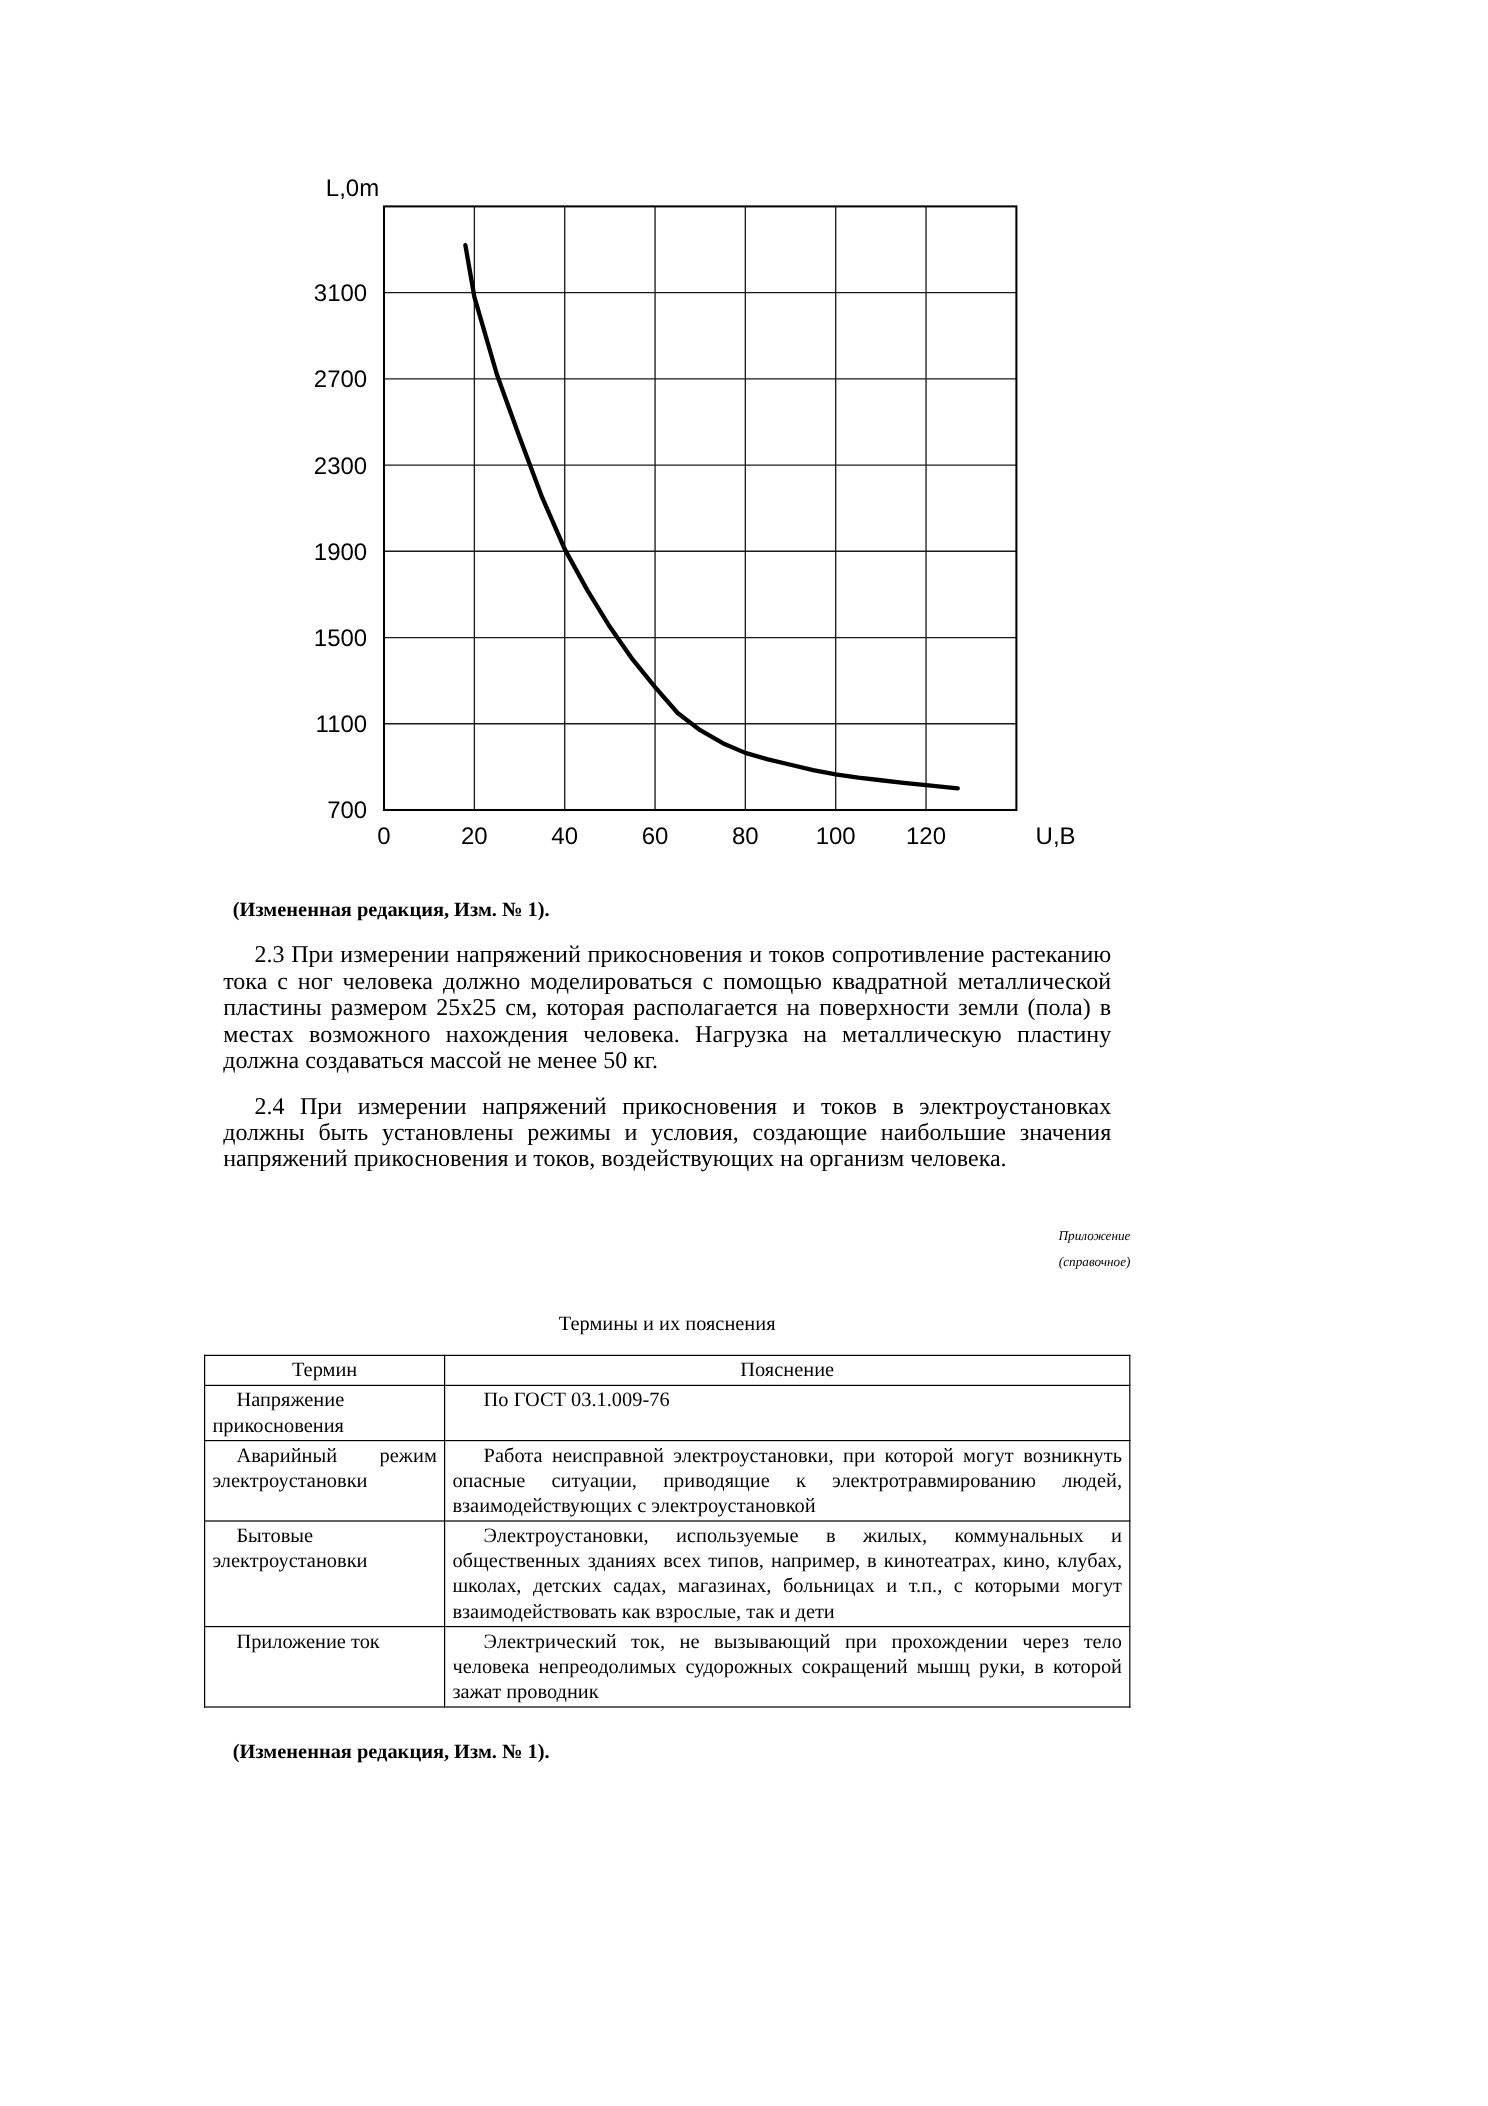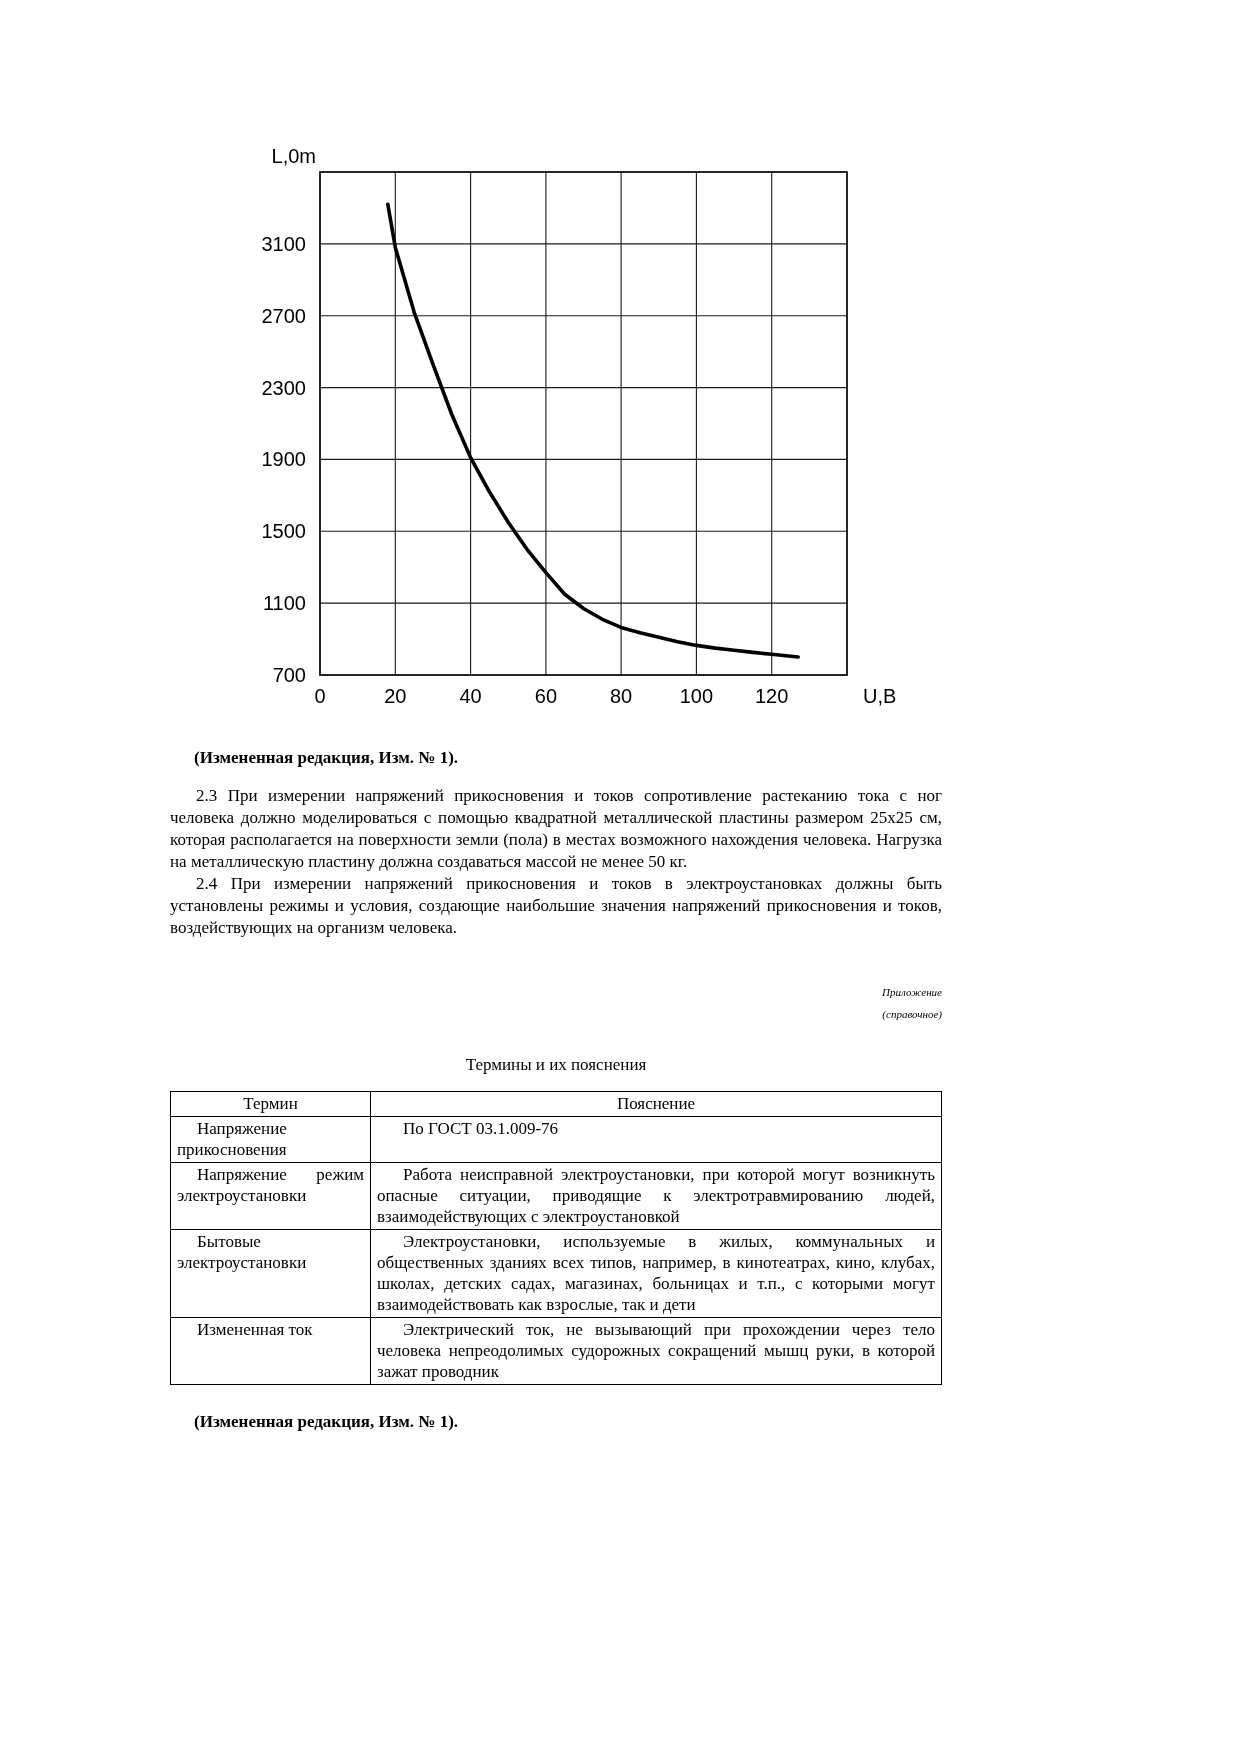--- a/index.html
+++ b/index.html
@@ -26,25 +26,25 @@
   svg.chart .curve { fill: none; stroke: #000; stroke-width: 3.6; stroke-linecap: round; stroke-linejoin: round; }
   svg.chart .tick  { font-size: 20px; fill: #000; }
   .note {
     font-weight: bold;
     font-size: 17px;
     line-height: 22px;
     margin: 24px 0 16px 0;
     text-indent: 24px;
   }
   .par {
-    font-size: 17px;
+    font-size: 20px;
     line-height: 22px;
     text-align: justify;
     text-indent: 26px;
-    margin: 0;
+    margin: 16px;
   }
   .appendix {
     margin-top: 42px;
     text-align: right;
     font-style: italic;
     font-size: 11px;
     line-height: 22px;
   }
   .tbl-title {
     margin: 30px 0 16px 0;
@@ -131,29 +131,29 @@
           <th class="col-term">Термин</th>
           <th class="col-expl">Пояснение</th>
         </tr>
       </thead>
       <tbody>
         <tr>
           <td class="term">Напряжение прикосновения</td>
           <td class="expl">По ГОСТ 03.1.009-76</td>
         </tr>
         <tr>
-          <td class="term">Напряжение режим электроустановки</td>
+          <td class="term">Аварийный режим электроустановки</td>
           <td class="expl">Работа неисправной электроустановки, при которой могут возникнуть опасные ситуации, приводящие к электротравмированию людей, взаимодействующих с электроустановкой</td>
         </tr>
         <tr>
           <td class="term">Бытовые электроустановки</td>
           <td class="expl">Электроустановки, используемые в жилых, коммунальных и общественных зданиях всех типов, например, в кинотеатрах, кино, клубах, школах, детских садах, магазинах, больницах и т.п., с которыми могут взаимодействовать как взрослые, так и дети</td>
         </tr>
         <tr>
-          <td class="term">Измененная ток</td>
+          <td class="term">Приложение ток</td>
           <td class="expl">Электрический ток, не вызывающий при прохождении через тело человека непреодолимых судорожных сокращений мышц руки, в которой зажат проводник</td>
         </tr>
       </tbody>
     </table>
 
     <p class="note note-bottom">(Измененная редакция, Изм. № 1).</p>
 
   </div>
 </div>
 

